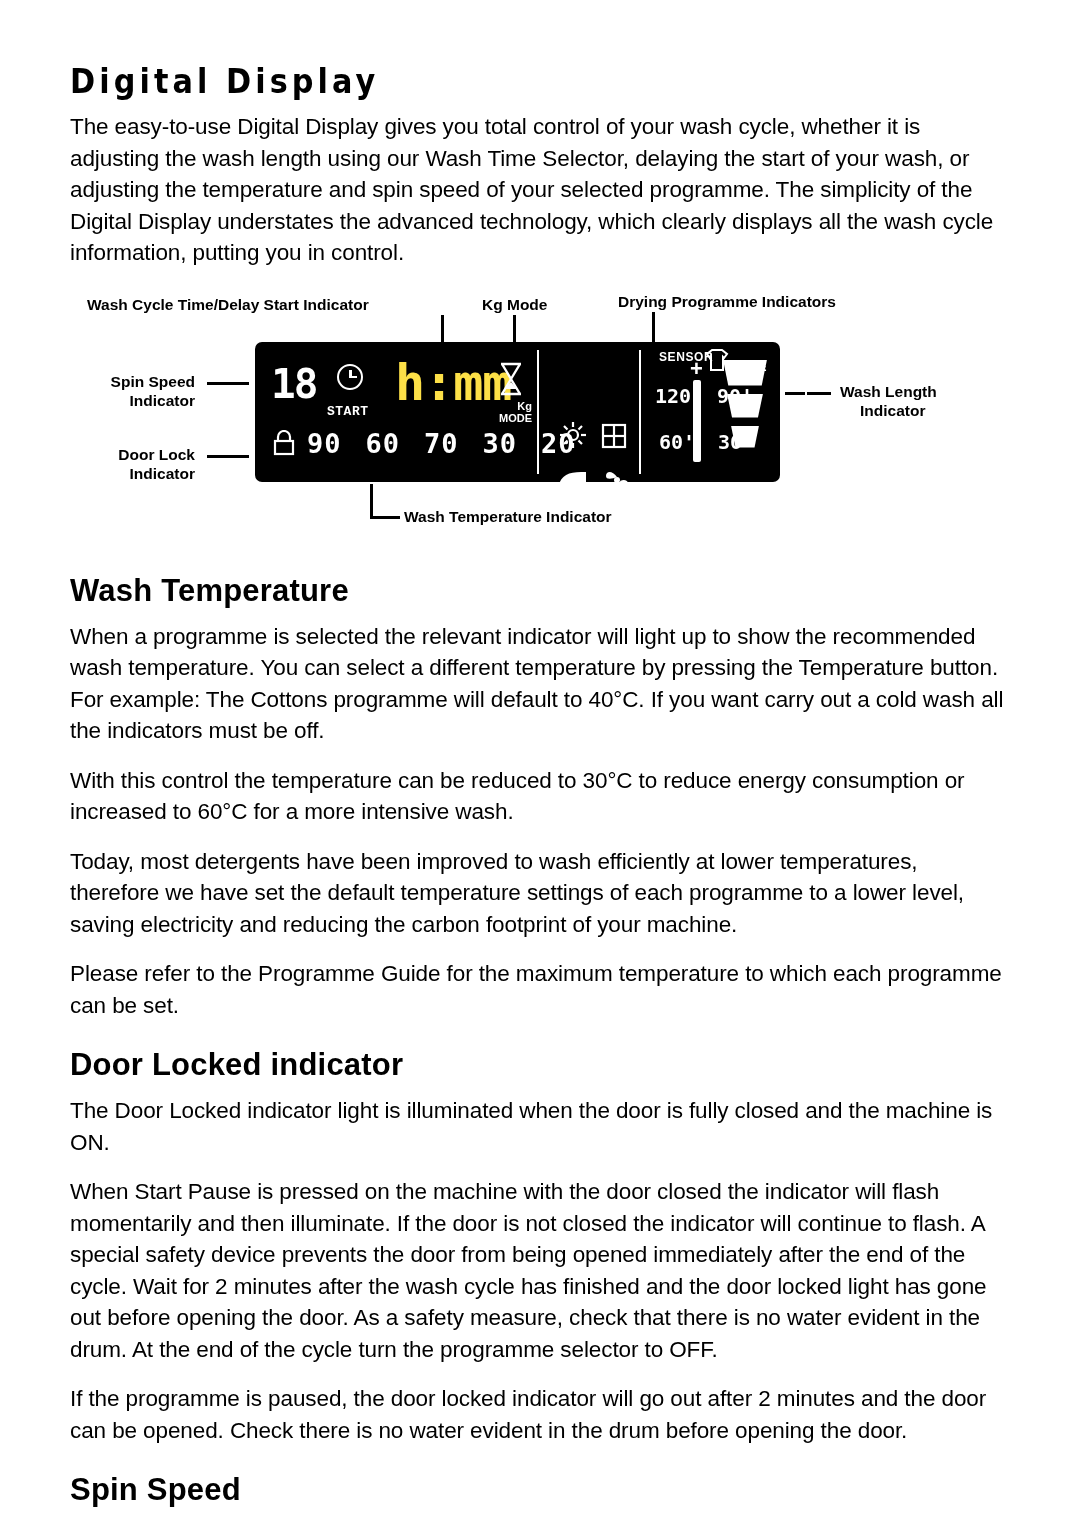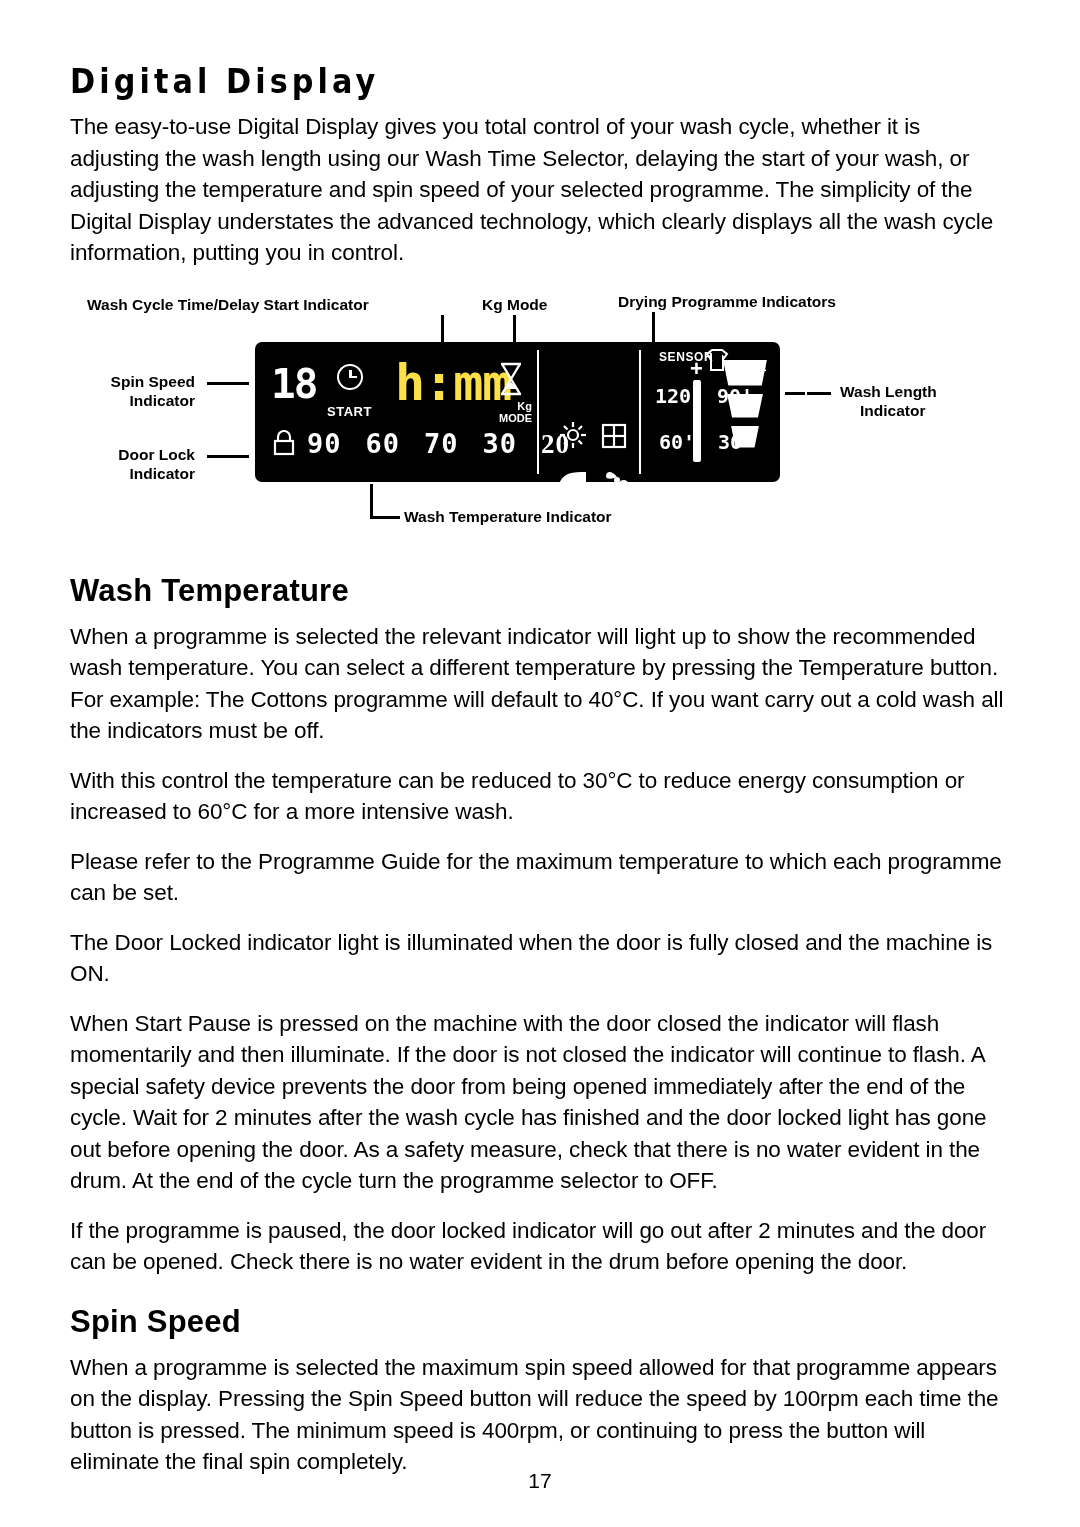--- a/index.html
+++ b/index.html
@@ -125,21 +125,21 @@
     position: absolute;
     left: 12px; top: 12px;
     width: 8px; height: 2.5px;
     background: #fff;
   }
   .p-start {
     position: absolute;
     left: 72px;
     top: 62px;
     color: #fff;
-    font-family: Liberation Sans, sans-serif;
+    font-family: Liberation Mono, monospace;
     font-weight: bold;
     font-size: 13px;
     letter-spacing: 0.5px;
   }
   .p-hmm {
     position: absolute;
     left: 140px;
     top: 12px;
     color: #fde047;
     font-family: "DejaVu Sans Mono", monospace;
@@ -178,21 +178,21 @@
     position: absolute;
     left: 52px;
     top: 86px;
     color: #fff;
     font-family: "DejaVu Sans Mono", monospace;
     font-weight: bold;
     font-size: 27px;
     letter-spacing: 1px;
   }
   .p-speeds span { margin-right: 24px; }
-  .p-speeds span:last-child { margin-right: 0; font-family: Liberation Serif, serif; }
+  .p-speeds span:last-child { margin-right: 0; }
 
   .divider-v {
     position: absolute;
     top: 8px;
     width: 2px;
     height: 124px;
     background: #ffffff;
   }
   .temp-ico {
     position: absolute;
@@ -402,25 +402,26 @@
           <div class="trap" style="left:472px; top:52px; width:36px; height:24px; clip-path:polygon(0 0,100% 0,86% 100%,14% 100%);"></div>
           <div class="trap" style="left:476px; top:84px; width:28px; height:22px; clip-path:polygon(0 0,100% 0,84% 100%,16% 100%);"></div>
 
         </div>
       </div>
     </div>
 
     <h2 class="heading">Wash Temperature</h2>
     <p class="body-text">When a programme is selected the relevant indicator will light up to show the recommended wash temperature. You can select a different temperature by pressing the Temperature button. For example: The Cottons programme will default to 40°C. If you want carry out a cold wash all the indicators must be off.</p>
     <p class="body-text">With this control the temperature can be reduced to 30°C to reduce energy consumption or increased to 60°C for a more intensive wash.</p>
+    <p class="body-text">Today, most detergents have been improved to wash efficiently at lower temperatures, therefore we have set the default temperature settings of each programme to a lower level, saving electricity and reducing the carbon footprint of your machine.</p>
     <p class="body-text">Please refer to the Programme Guide for the maximum temperature to which each programme can be set.</p>
 
+    <h2 class="heading">Door Locked indicator</h2>
     <p class="body-text">The Door Locked indicator light is illuminated when the door is fully closed and the machine is ON.</p>
     <p class="body-text">When Start Pause is pressed on the machine with the door closed the indicator will flash momentarily and then illuminate. If the door is not closed the indicator will continue to flash. A special safety device prevents the door from being opened immediately after the end of the cycle. Wait for 2 minutes after the wash cycle has finished and the door locked light has gone out before opening the door. As a safety measure, check that there is no water evident in the drum. At the end of the cycle turn the programme selector to OFF.</p>
     <p class="body-text">If the programme is paused, the door locked indicator will go out after 2 minutes and the door can be opened. Check there is no water evident in the drum before opening the door.</p>
 
     <h2 class="heading">Spin Speed</h2>
     <p class="body-text tight">When a programme is selected the maximum spin speed allowed for that programme appears on the display. Pressing the Spin Speed button will reduce the speed by 100rpm each time the button is pressed. The minimum speed is 400rpm, or continuing to press the button will eliminate the final spin completely.</p>
 
   </div>
 
-  <div class="pagenum">17</div>
 </div>
 
 </body></html>

